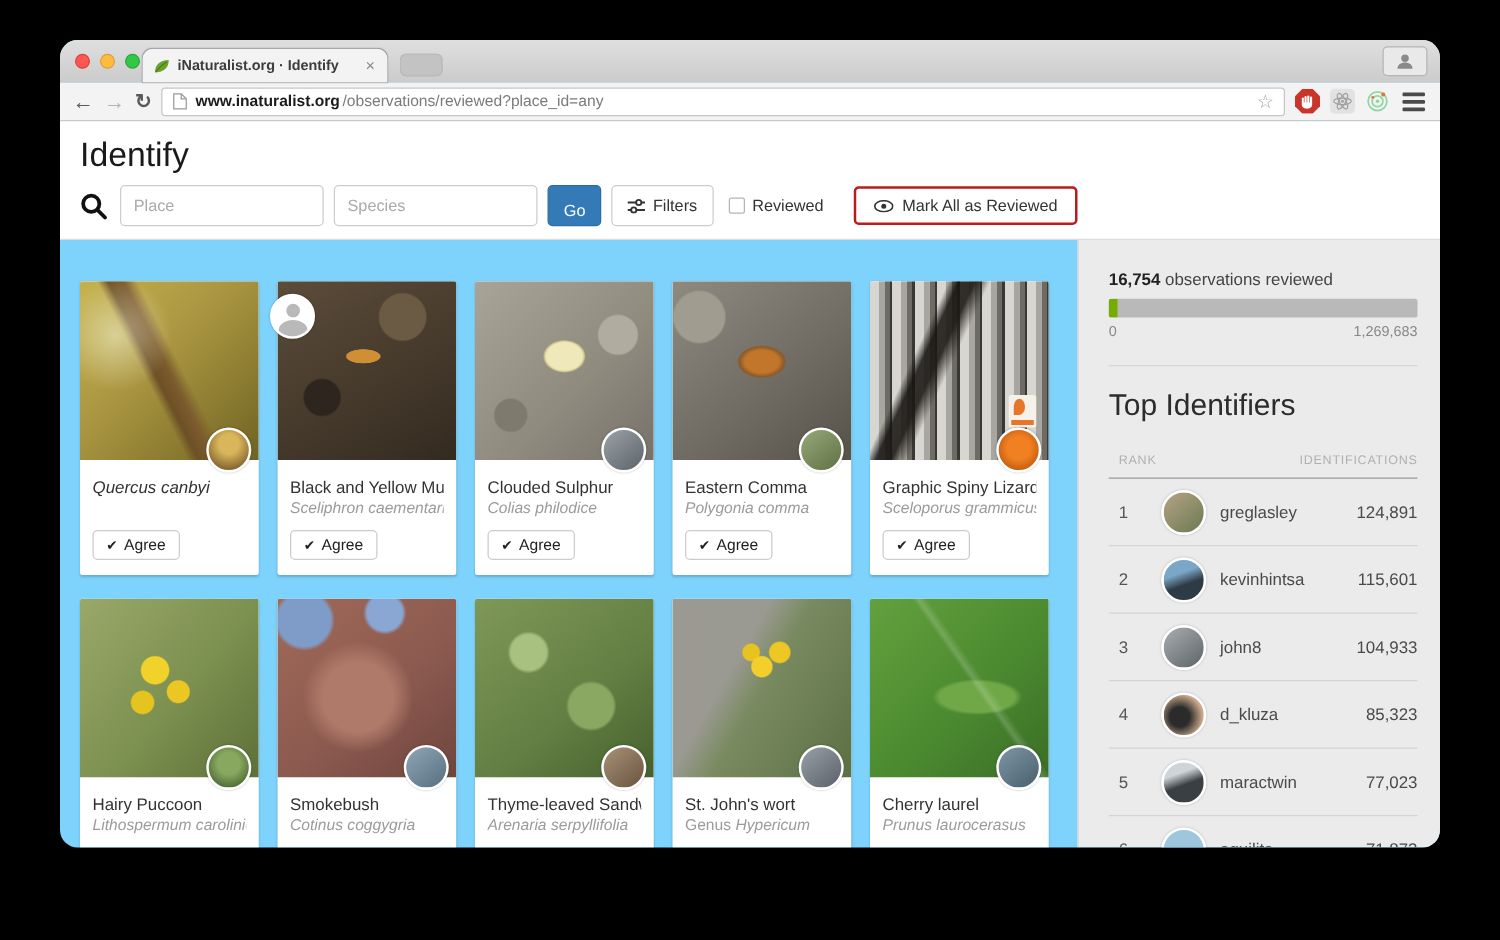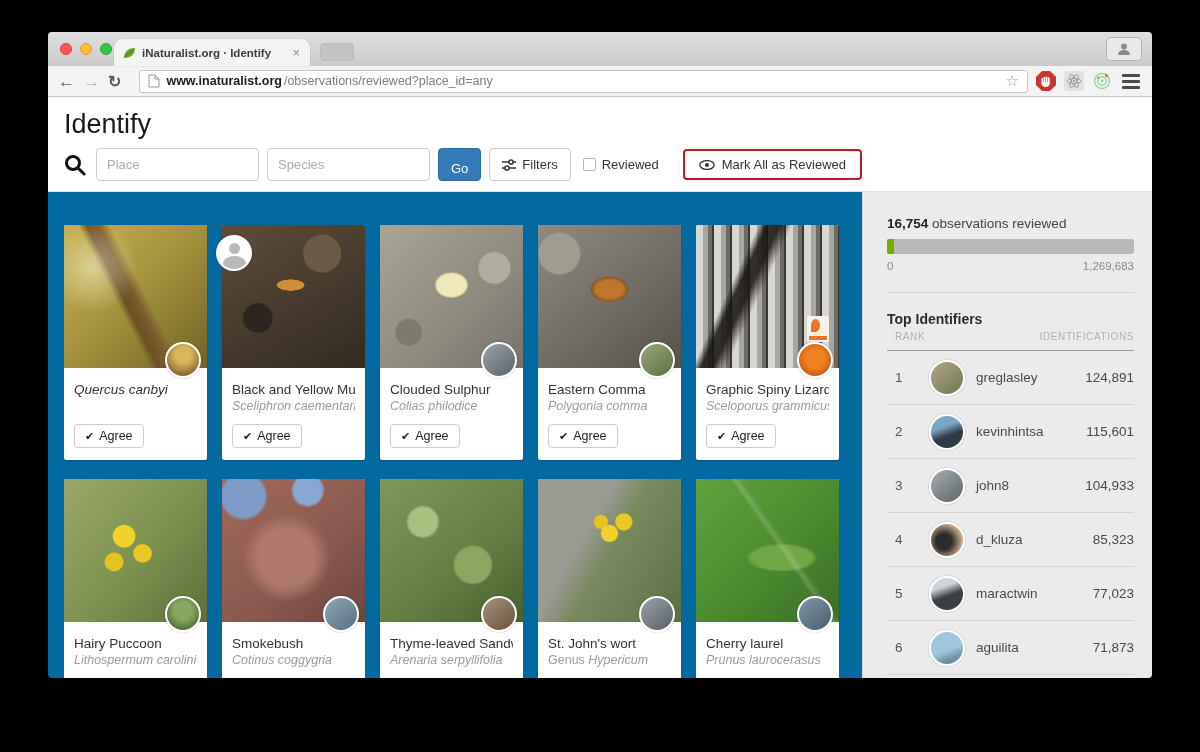--- a/index.html
+++ b/index.html
@@ -1,19 +1,19 @@
 <!DOCTYPE html>
 <html><head>
 <meta charset="utf-8">
 <style>
   * { box-sizing: border-box; margin: 0; padding: 0; }
   html,body { width:1200px; height:752px; background:#000; font-family:"Liberation Sans", sans-serif; overflow:hidden; }
 
   .window { position:absolute; left:48px; top:32px; width:1104px; height:646px;
-            border-radius:4px; overflow:hidden; background:#0369a1; }
+            border-radius:14px; overflow:hidden; background:#7dd3fc; }
 
   
   .tabstrip { position:relative; height:34px; background:linear-gradient(#dfdfdf,#cbcbcb); }
   .traffic { position:absolute; top:11px; left:12px; display:flex; gap:8px; }
   .light { width:12px; height:12px; border-radius:50%; }
   .light.red { background:#fc5753; border:1px solid #df3e39; }
   .light.yellow { background:#fdbc40; border:1px solid #de9f34; }
   .light.green { background:#33c748; border:1px solid #27aa35; }
   .tab { position:absolute; left:66px; top:7px; width:196px; height:27px; background:#f3f3f3;
          border-radius:8px 8px 0 0; display:flex; align-items:center; padding:0 8px;
@@ -26,21 +26,21 @@
   .profile-btn { position:absolute; right:10px; top:5px; width:36px; height:24px; background:#e9e9e9;
                  border:1px solid #b5b5b5; border-radius:4px; display:flex; align-items:center; justify-content:center; }
 
   
   .toolbar { height:31px; background:#f3f3f3; border-bottom:1px solid #c9c9c9;
              display:flex; align-items:center; padding:0 10px; gap:8px; }
   .nav-btn { font-size:17px; font-weight:bold; line-height:1; color:#5a5a5a; }
   .nav-btn.disabled { color:#b5b5b5; }
   .reload-btn { font-size:16px; font-weight:bold; color:#5a5a5a; }
   .urlbar { flex:1; height:23px; background:#fff; border:1px solid #c6c6c6; border-radius:3px;
-            display:flex; align-items:center; padding:0 8px; gap:6px;margin-left:10px; }
+            display:flex; align-items:center; padding:0 8px; gap:6px; }
   .url-domain { font-size:12.5px; color:#1c1c1c; font-weight:bold; }
   .url-path { font-size:12.5px; color:#7b7b7b; margin-left:-4px; }
   .url-spacer { flex:1; }
   .star-icon { font-size:15px; color:#9a9a9a; }
   .ext { width:20px; height:20px; display:flex; align-items:center; justify-content:center; }
   .ext-adblock { background:#c9352b; clip-path:polygon(30% 0,70% 0,100% 30%,100% 70%,70% 100%,30% 100%,0 70%,0 30%); }
   .ext-atom { background:#e2e2e2; border-radius:4px; }
   .menu-btn { display:flex; flex-direction:column; gap:3px; padding:2px; }
   .menu-btn div { width:18px; height:3px; background:#4a4a4a; border-radius:1px; }
 
@@ -142,21 +142,21 @@
   .av10{background:linear-gradient(140deg,#7f95a5,#48606e);}
 
   
   .sidebar { width:290px; background:#ebebeb; border-left:1px solid #d8d8d8; padding:24px 18px 0 24px; }
   .stats-line { font-size:13.5px; color:#444; }
   .stats-line b { color:#222; }
   .progress-track { margin-top:8px; height:15px; background:#b9b9b9; border-radius:2px; overflow:hidden; }
   .progress-fill { height:100%; background:#74ac00; }
   .progress-labels { display:flex; justify-content:space-between; font-size:11.5px; color:#888; margin-top:6px; }
   .side-divider { border:none; border-top:1px solid #d6d6d6; margin:20px 0 18px 0; }
-  .side-title { font-size:14px; font-weight:700; color:#2c2c2c; margin-bottom:4px; }
+  .side-title { font-size:24px; font-weight:400; color:#2c2c2c; margin-bottom:24px; }
   .ident-header { display:flex; justify-content:space-between; font-size:10px; letter-spacing:.6px;
                   color:#b0b0b0; padding:0 0 8px 8px; border-bottom:1px solid #999; }
   .ident-row { display:flex; align-items:center; height:54px; border-bottom:1px solid #d4d4d4; padding-left:8px; }
   .ident-rank { width:34px; font-size:13.5px; color:#555; }
   .ident-avatar { width:36px; height:36px; border-radius:50%; margin-right:11px; border:2px solid #fff;
                   box-shadow:0 0 2px rgba(0,0,0,.25); }
   .ident-name { flex:1; font-size:13.5px; color:#4a4a4a; }
   .ident-count { font-size:13.5px; color:#4a4a4a; }
   .iav1{background:linear-gradient(140deg,#b5a387,#6b7a4f);}
   .iav2{background:linear-gradient(160deg,#7aa7c7 35%,#2e3a45 60%);}

